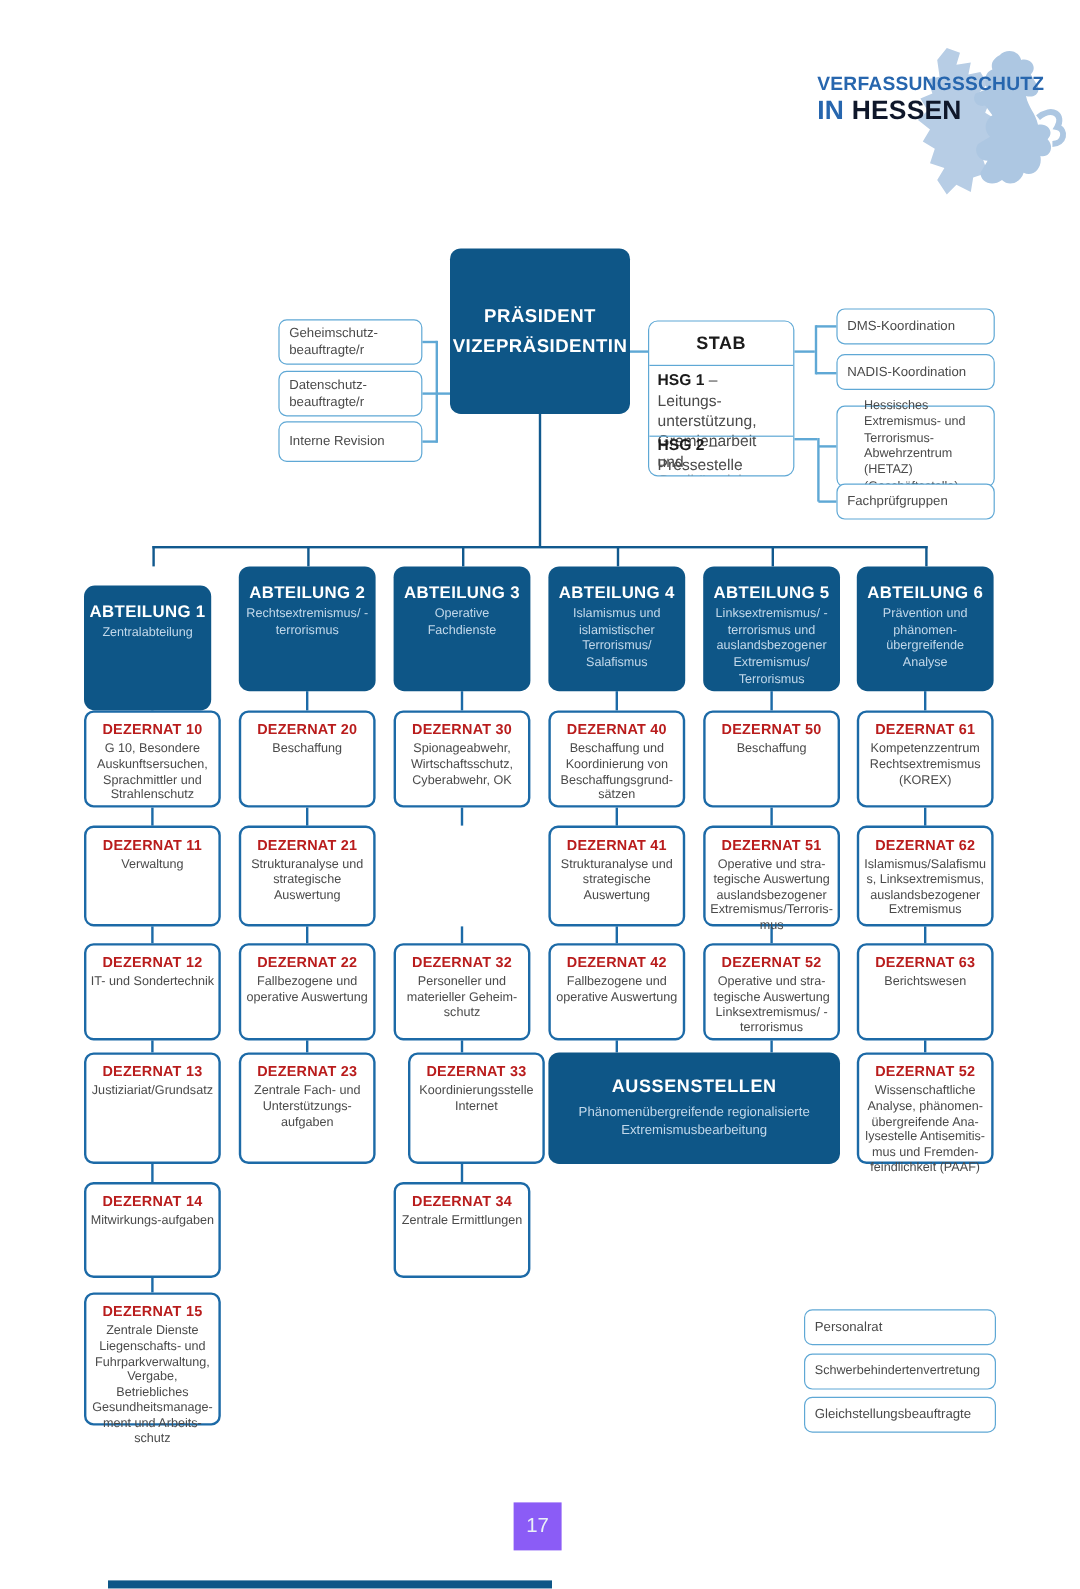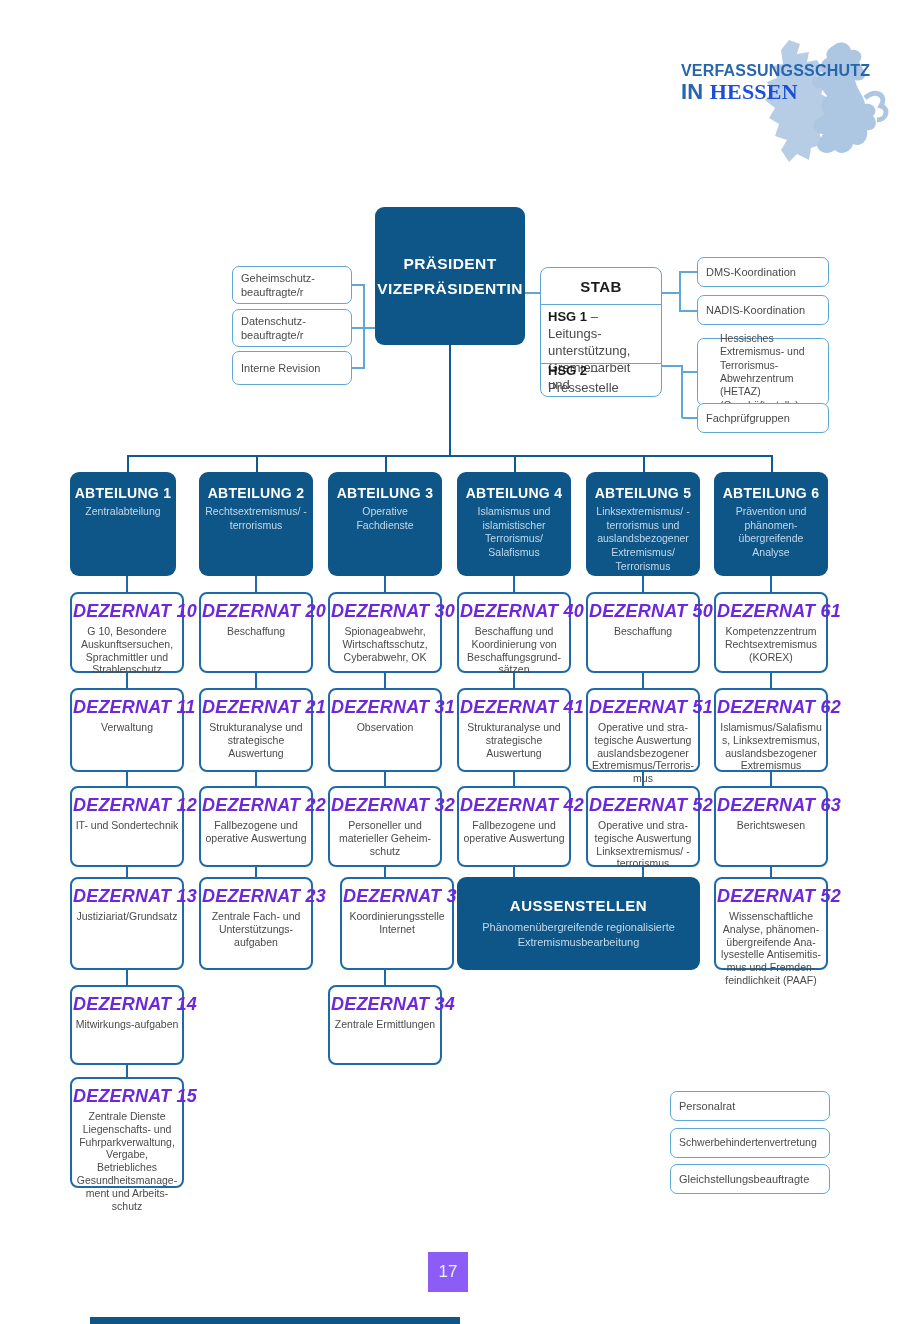--- a/index.html
+++ b/index.html
@@ -11,21 +11,21 @@
   .tr{background:#11598e;}
   .cl{background:#1c6aa7;}
   
   .nbox{position:absolute;background:#0e5687;border-radius:9px;color:#fff;text-align:center;
         box-sizing:border-box;}
   .nbox h3{font-size:14px;font-weight:bold;letter-spacing:.3px;margin:13px 2px 0;}
   .nbox p{font-size:10.5px;color:#c2d8ea;line-height:1.3;margin:4px 6px 0;overflow-wrap:break-word;text-align:center;}
   
   .wbox{position:absolute;width:114px;background:#fff;border:2px solid #1c6aa7;border-radius:8px;
         text-align:center;box-sizing:border-box;}
-  .wbox h3{font-size:18px;font-weight:bold;color:#6d28d9;margin:7px 1px 0;letter-spacing:.2px;white-space:nowrap;font-style:italic;}
+  .wbox h3{font-size:12px;font-weight:bold;color:#b91c1c;margin:7px 1px 0;letter-spacing:.2px;white-space:nowrap;}
   .wbox p{font-size:10.5px;color:#4a4a4a;line-height:1.22;margin:3px 3px 0;overflow-wrap:break-word;}
   
   .sbox{position:absolute;background:#fff;border:1.5px solid #5fa8d5;border-radius:7px;
         box-sizing:border-box;font-size:11px;color:#4a4a4a;line-height:1.28;
         display:flex;align-items:center;padding:3px 8px;text-align:left;overflow-wrap:break-word;}
   #president{left:375px;top:207px;width:150px;height:138px;display:flex;flex-direction:column;
              justify-content:center;gap:7px;font-weight:bold;font-size:15.5px;letter-spacing:.4px;}
   
   #stab{position:absolute;left:540px;top:267px;width:122px;height:130px;background:#fff;
         border:1.5px solid #5fa8d5;border-radius:8px;box-sizing:border-box;display:flex;
@@ -37,21 +37,21 @@
   #stab .ssec b{color:#1b1b1b;}
   #stab .s1{height:59px;} #stab .s2{height:33px;display:flex;align-items:center;}
   #aussen{left:457px;top:877px;width:243px;height:93px;}
   #aussen h3{font-size:15px;letter-spacing:.5px;margin-top:20px;}
   #aussen p{font-size:11px;margin:6px 14px 0;line-height:1.4;}
   
   #logo-map{position:absolute;left:737px;top:38px;}
   #logo-l1{position:absolute;left:681px;top:62px;font-size:16px;font-weight:bold;color:#2766ae;
            letter-spacing:.2px;}
   #logo-l2{position:absolute;left:681px;top:79px;font-size:22px;font-weight:bold;letter-spacing:.2px;}
-  #logo-l2 .in{color:#2766ae;} #logo-l2 .he{color:#1d4ed8;font-family:Liberation Serif, serif;}
+  #logo-l2 .in{color:#2766ae;} #logo-l2 .he{color:#0f172a;}
   #pagenum{position:absolute;left:428px;top:1252px;width:40px;height:40px;background:#8b5cf6;
            color:#eaf1f7;display:flex;align-items:center;justify-content:center;font-size:17px;}
   #footbar{position:absolute;left:90px;top:1317px;width:370px;height:7px;background:#0e5687;}
 </style>
 </head>
 <body>
 
 <div id="canvas">
 
   <svg id="logo-map" width="155" height="125" viewBox="0 0 155 125">
@@ -144,21 +144,21 @@
   <div class="sbox" style="left:697px;top:295px;width:132px;height:30px">
       <span>NADIS-Koordination</span>
     </div>
   <div class="sbox" style="left:697px;top:338px;width:132px;height:68px;font-size:10.5px;padding:3px 22px">
       <span>Hessisches Extremismus- und Terrorismus-Abwehrzentrum (HETAZ) (Geschäftsstelle)</span>
     </div>
   <div class="sbox" style="left:697px;top:403px;width:132px;height:30px">
       <span>Fachprüfgruppen</span>
     </div>
 
-  <div class="nbox" style="left:70px;top:472px;width:106px;height:104px">
+  <div class="nbox" style="left:70px;top:488px;width:106px;height:104px">
       <h3>ABTEILUNG 1</h3>
       <p>Zentralabteilung</p>
     </div>
   <div class="nbox" style="left:199px;top:472px;width:114px;height:104px">
       <h3>ABTEILUNG 2</h3>
       <p>Rechtsextremismus/ -terrorismus</p>
     </div>
   <div class="nbox" style="left:328px;top:472px;width:114px;height:104px">
       <h3>ABTEILUNG 3</h3>
       <p>Operative Fachdienste</p>
@@ -214,24 +214,20 @@
       <p>Fallbezogene und operative Auswertung</p>
     </div>
   <div class="wbox" style="left:199px;top:877px;height:93px">
       <h3>DEZERNAT 23</h3>
       <p>Zentrale Fach- und Unterstützungs-aufgaben</p>
     </div>
 
   <div class="wbox" style="left:328px;top:592px;height:81px">
       <h3>DEZERNAT 30</h3>
       <p>Spionageabwehr, Wirtschaftsschutz, Cyberabwehr, OK</p>
-    </div>
-  <div class="wbox" style="left:328px;top:688px;height:84px">
-      <h3>DEZERNAT 31</h3>
-      <p>Observation</p>
     </div>
   <div class="wbox" style="left:328px;top:786px;height:81px">
       <h3>DEZERNAT 32</h3>
       <p>Personeller und materieller Geheim-schutz</p>
     </div>
   <div class="wbox" style="left:340px;top:877px;height:93px">
       <h3>DEZERNAT 33</h3>
       <p>Koordinierungsstelle Internet</p>
     </div>
   <div class="wbox" style="left:328px;top:985px;height:80px">

